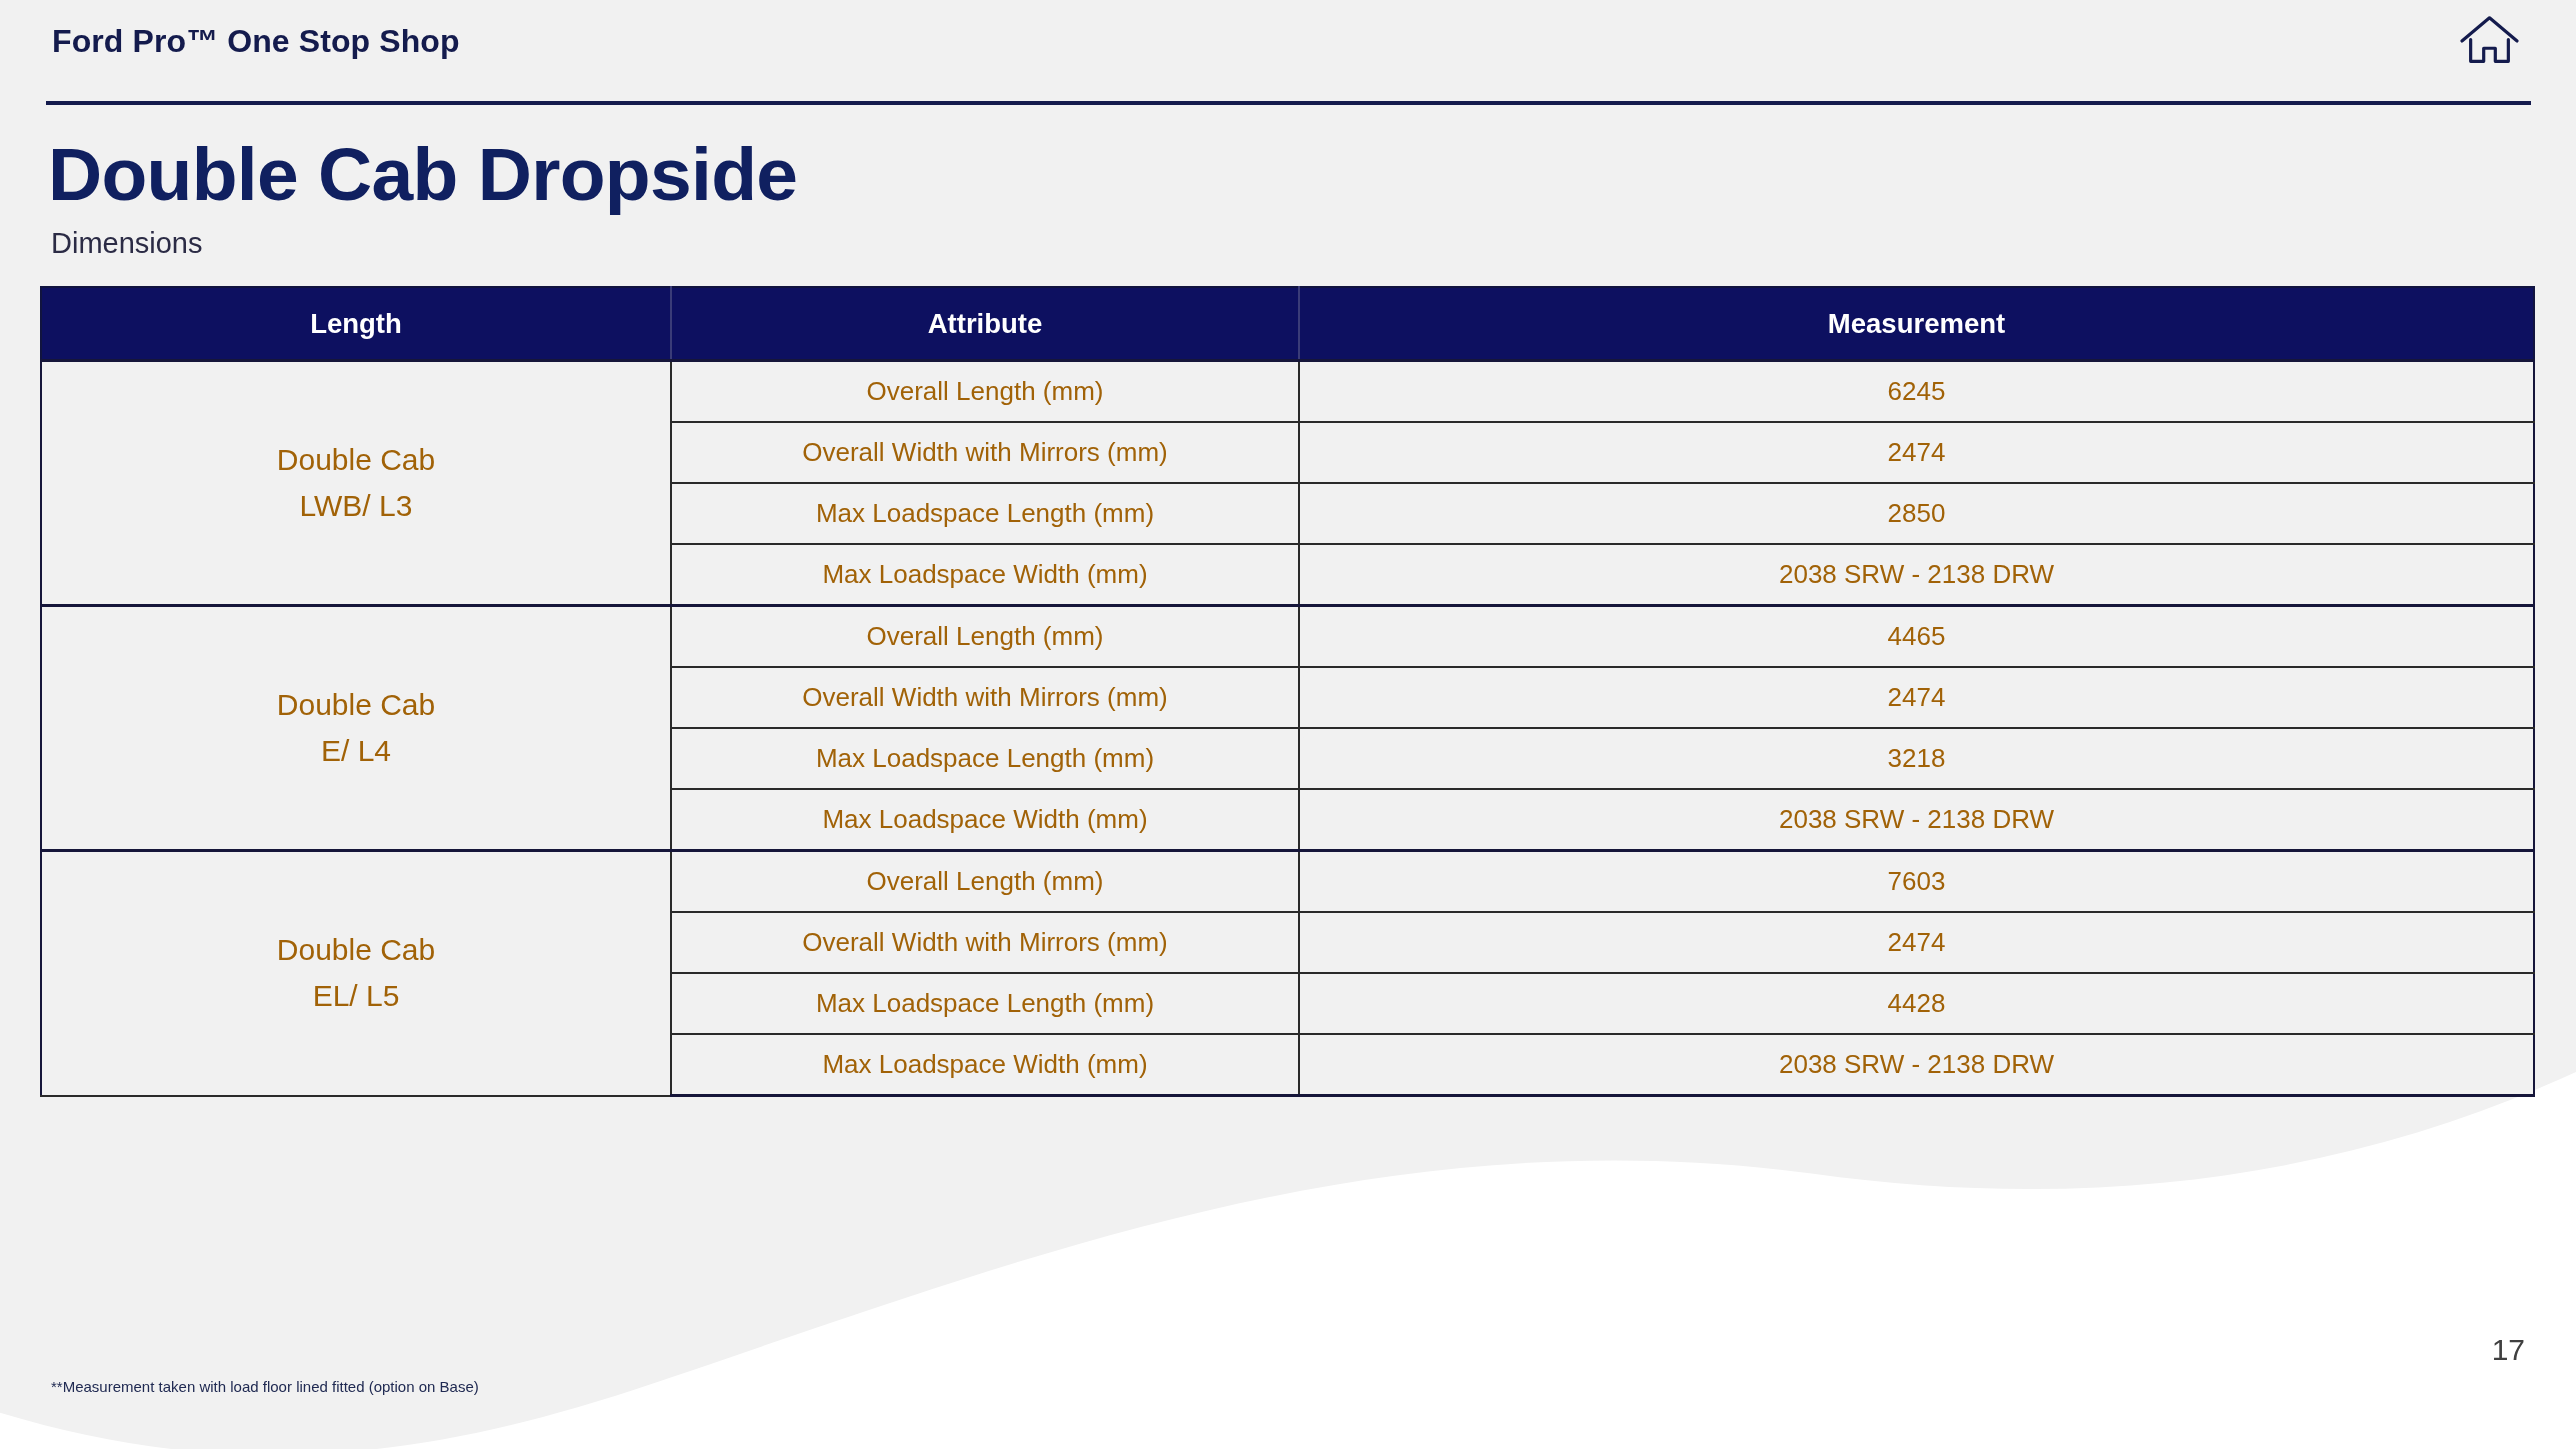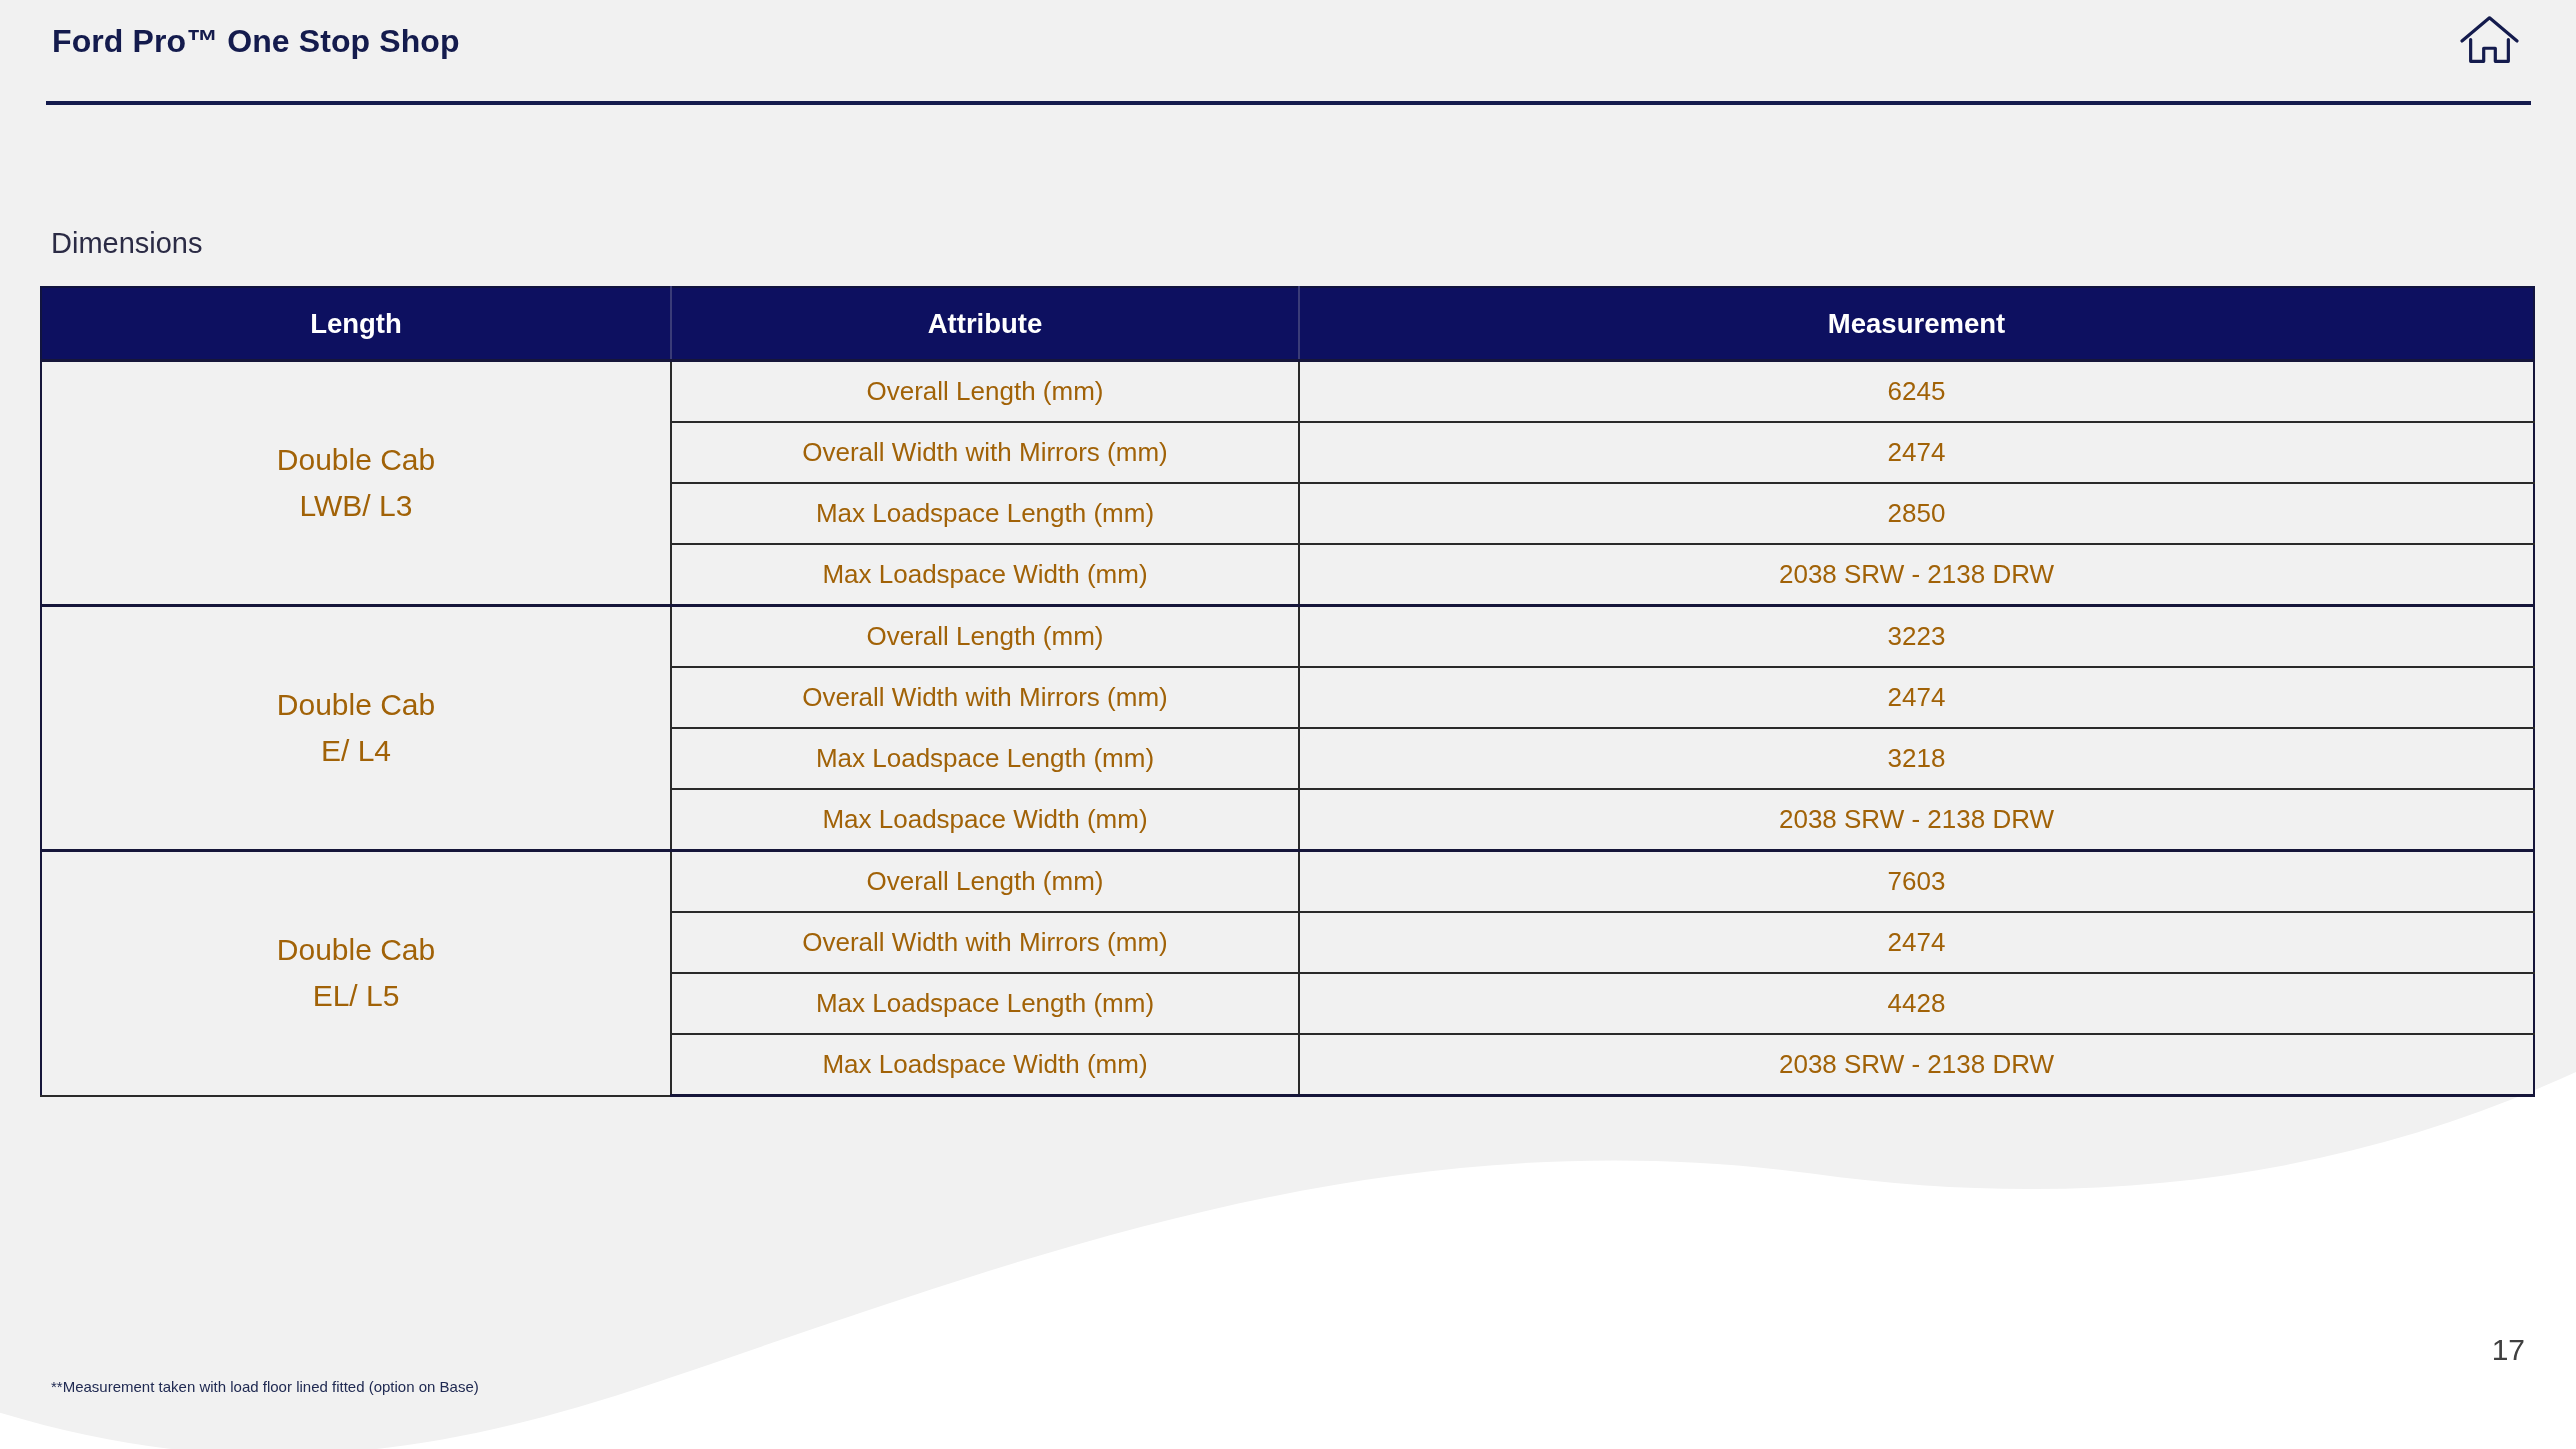--- a/index.html
+++ b/index.html
@@ -162,20 +162,21 @@
     <div class="brand-title">Ford Pro™ One Stop Shop</div>
     <span>
       <svg class="home-icon" viewBox="0 0 46 40" fill="none" stroke="#141b4d" stroke-width="2.2" stroke-linecap="round" stroke-linejoin="round">
         <path d="M 4 20 L 23 4 L 42 20"></path>
         <path d="M 10 19 L 10 34 L 19 34 L 19 25 L 27 25 L 27 34 L 36 34 L 36 19"></path>
       </svg>
     </span>
   </div>
   <div class="header-rule"></div>
 
+  <div class="page-title">Double Cab Dropside</div>
   <div class="page-subtitle">Dimensions</div>
 
   <table class="dim-table">
     <colgroup>
       <col class="c-length">
         <col class="c-attribute">
         <col class="c-measurement">
     </colgroup>
     <thead>
       <tr>
@@ -204,21 +205,21 @@
         <tr class="group-end">
           <td class="attribute-cell">Max Loadspace Width (mm)</td>
           <td class="measurement-cell">2038 SRW - 2138 DRW</td>
         </tr>
         <tr class="group-start">
           <td class="group-cell" rowspan="4">
             <div>Double Cab</div>
             <div>E/ L4</div>
           </td>
           <td class="attribute-cell">Overall Length (mm)</td>
-          <td class="measurement-cell">3223</td>
+          <td class="measurement-cell">4465</td>
         </tr>
         <tr>
           <td class="attribute-cell">Overall Width with Mirrors (mm)</td>
           <td class="measurement-cell">2474</td>
         </tr>
         <tr>
           <td class="attribute-cell">Max Loadspace Length (mm)</td>
           <td class="measurement-cell">3218</td>
         </tr>
         <tr class="group-end">

